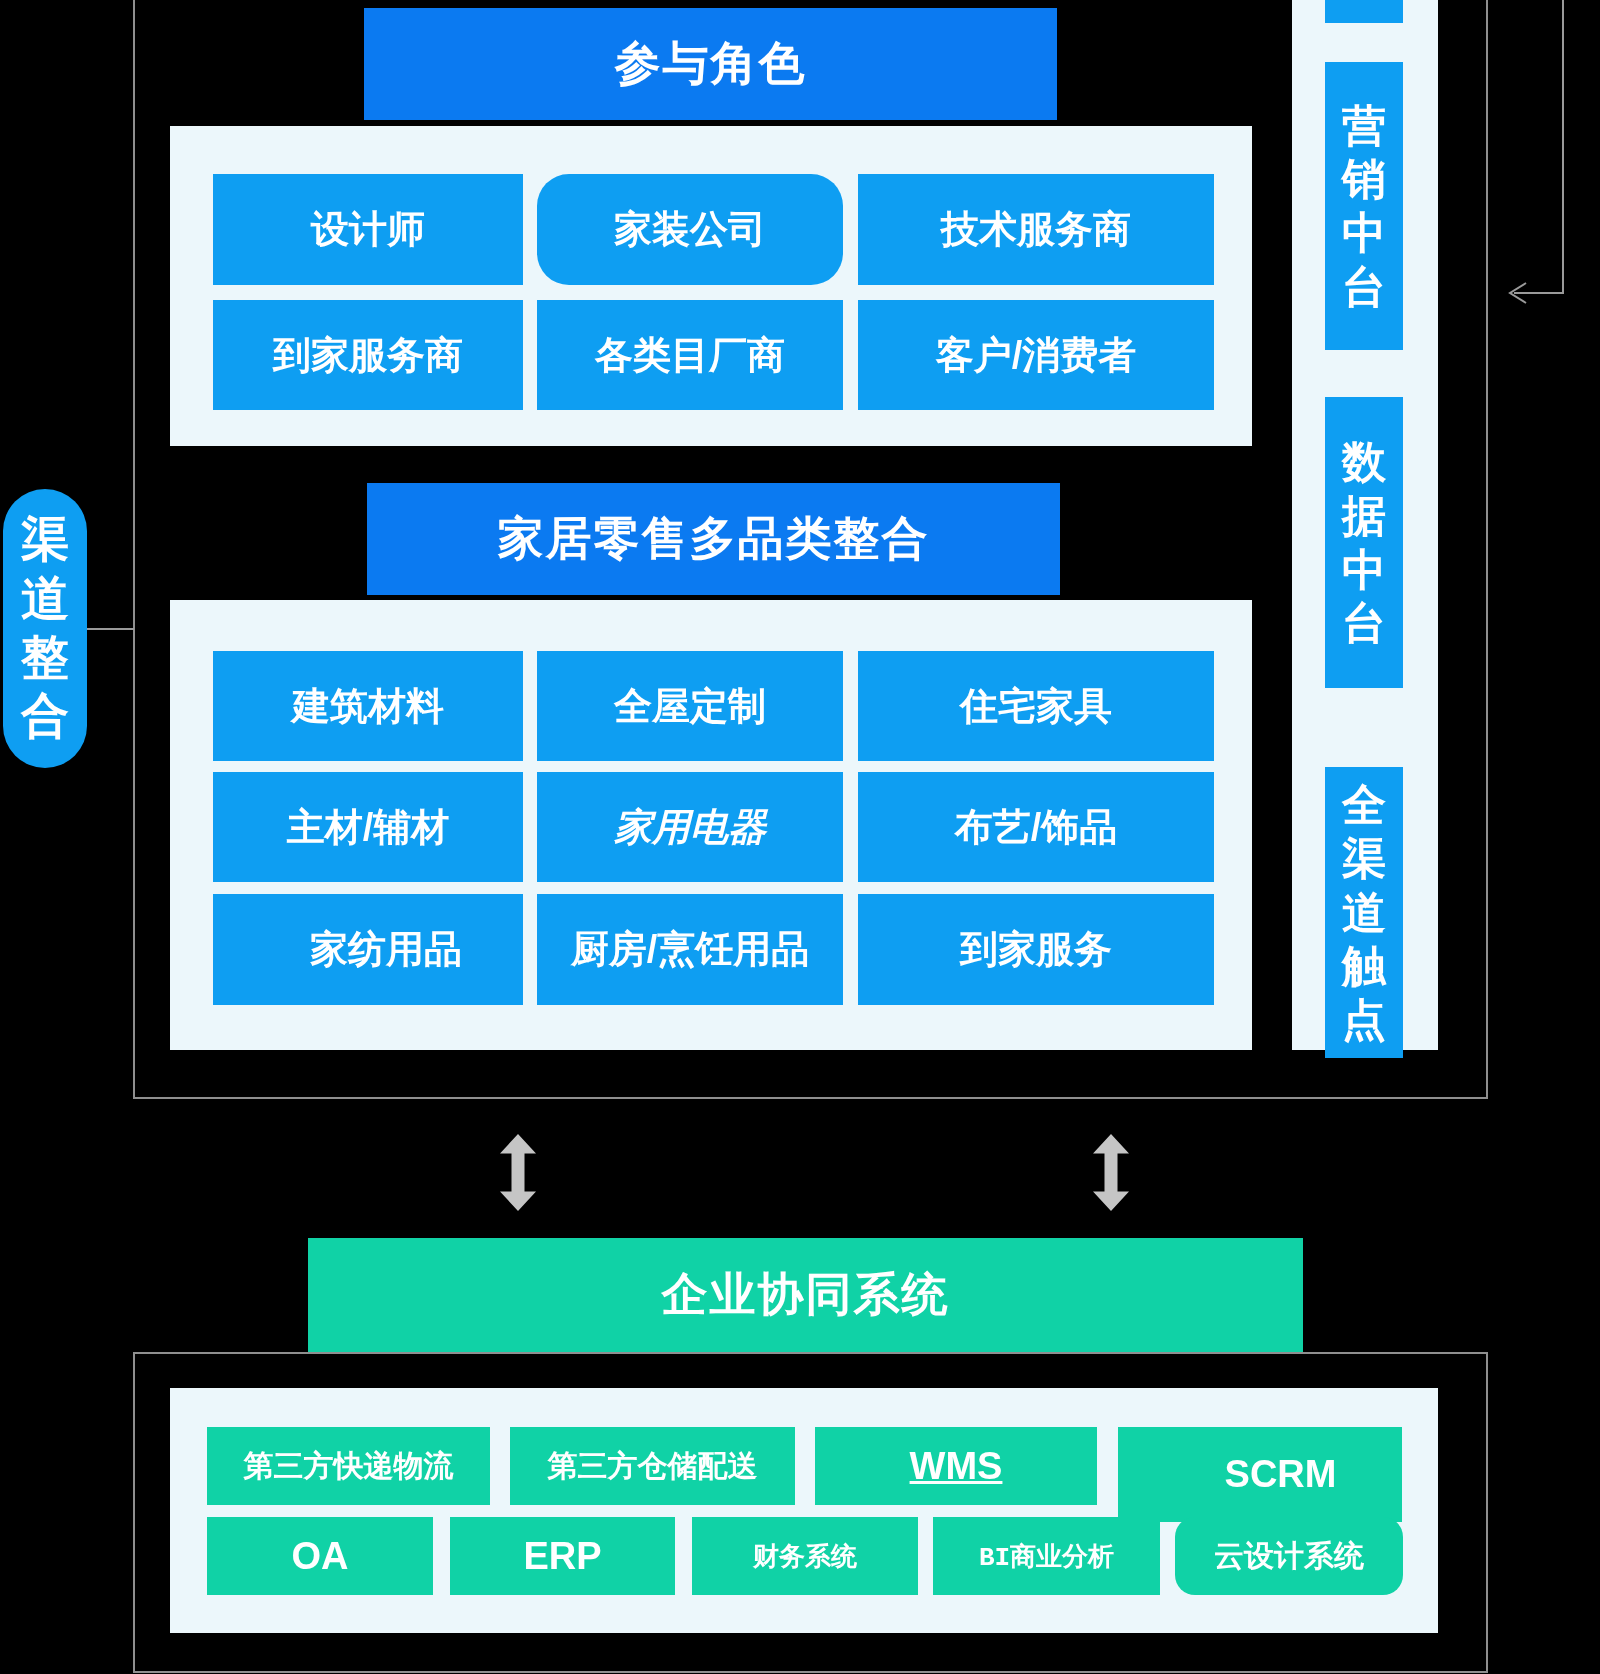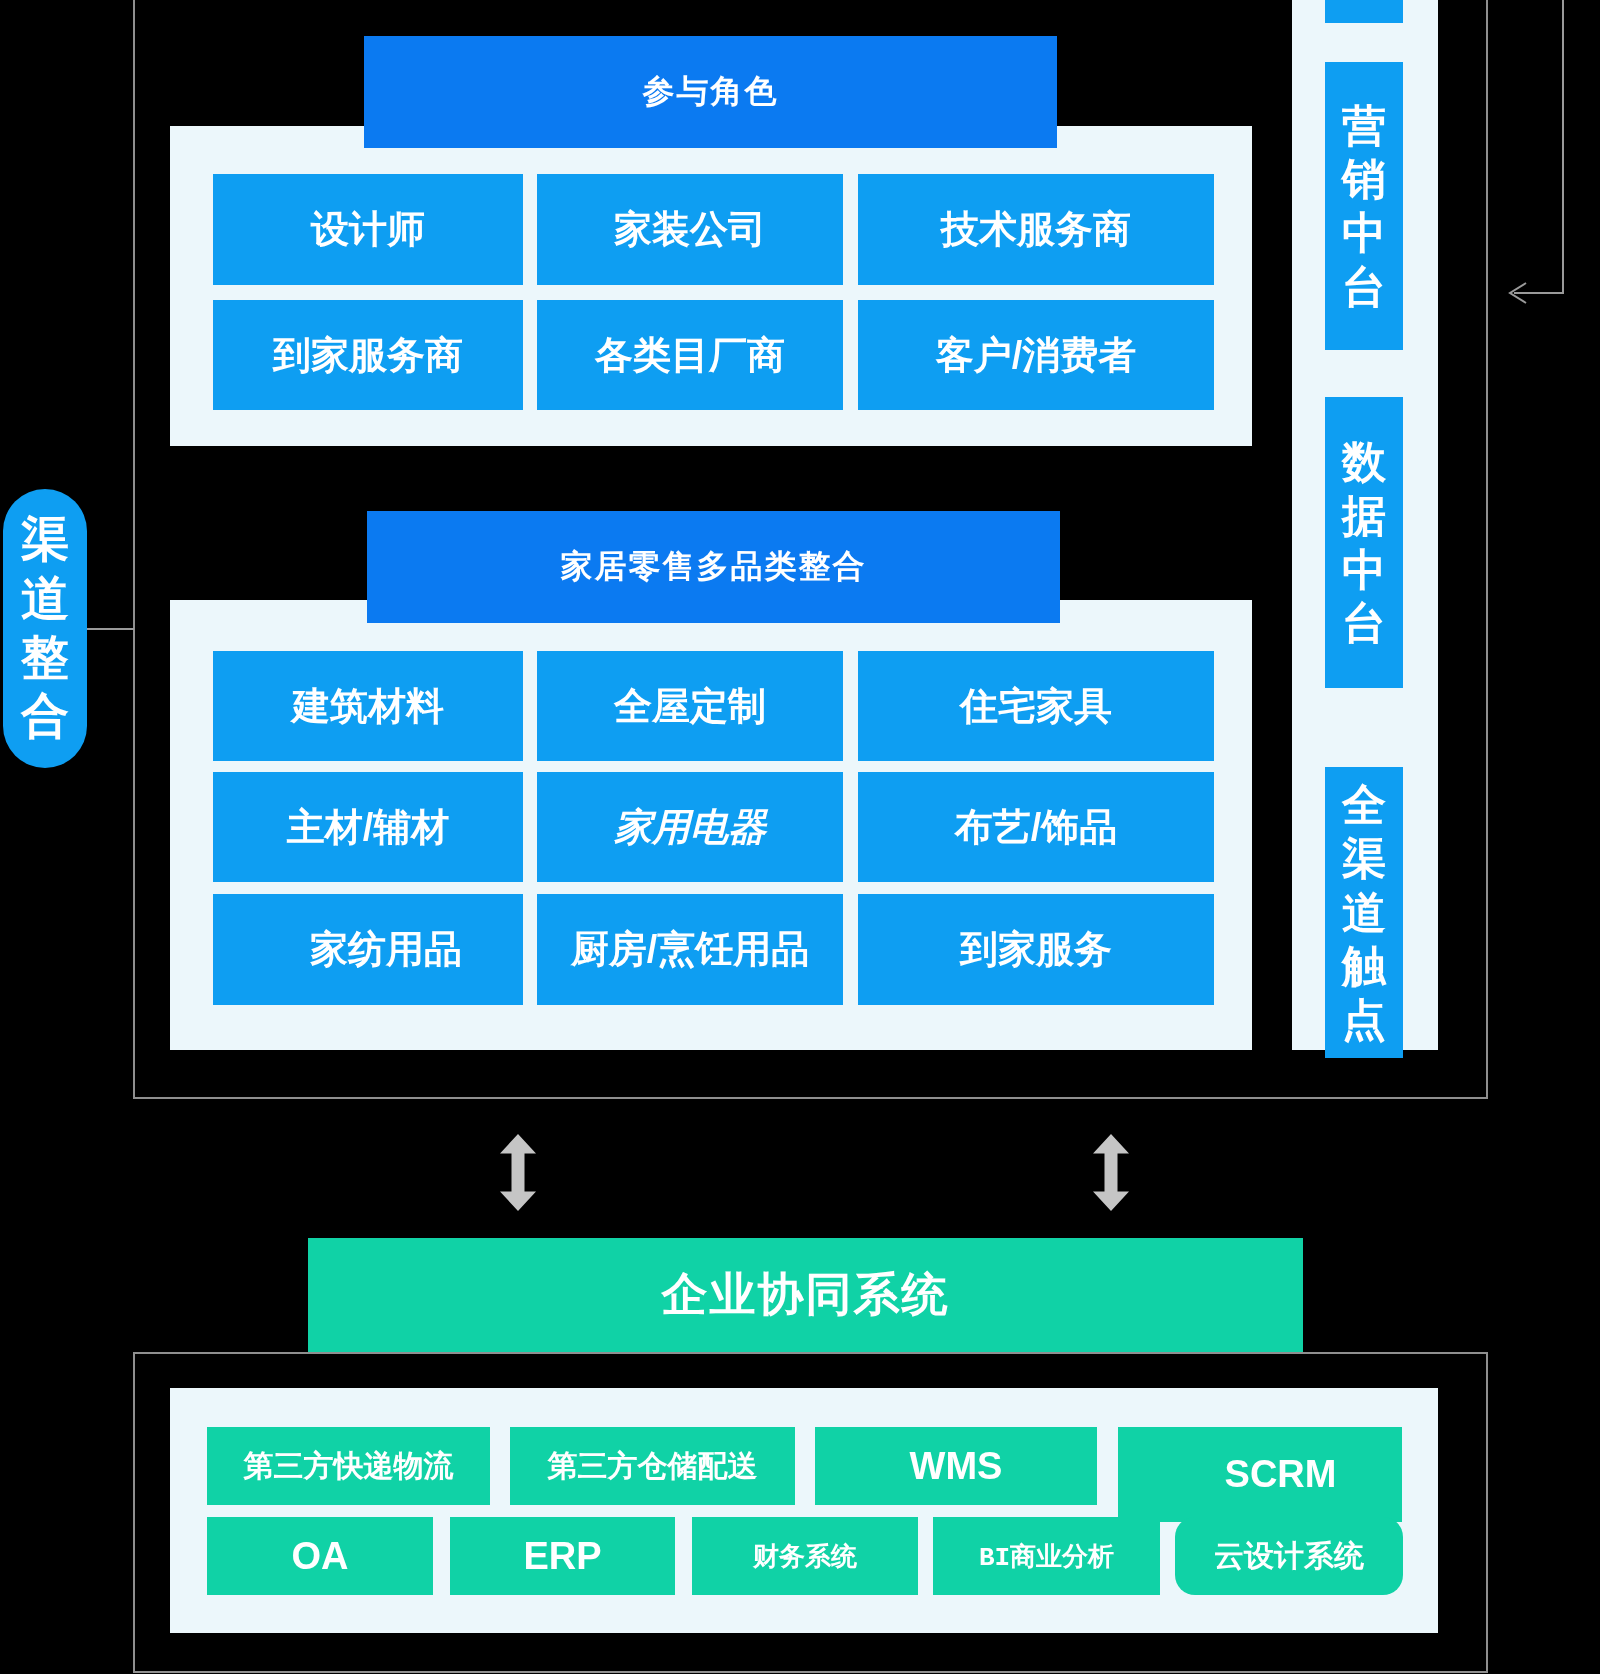--- a/index.html
+++ b/index.html
@@ -28,25 +28,24 @@
     z-index:0;
   }
   .panel{
     background:var(--panel-bg);
     z-index:1;
   }
   .hdr{
     background:var(--header-blue);
     color:var(--text-white);
     font-weight:bold;
-    font-size:32px;
+    font-size:46px;
     display:flex;align-items:center;justify-content:center;
     z-index:2;
     letter-spacing:2px;
-    margin-top:28px;
   }
   .bluebox{
     background:var(--box-blue);
     color:var(--text-white);
     font-weight:bold;
     font-size:38px;
     display:flex;align-items:center;justify-content:center;
     z-index:2;
     white-space:nowrap;
   }
@@ -111,21 +110,21 @@
 <div class="abs frame" style="left:133px;top:1352px;width:1355px;height:321px;"></div>
 
 <div class="abs hdr" style="left:364px;top:8px;width:693px;height:112px;">
   <span>参与角色</span>
 </div>
 <div class="abs panel" style="left:170px;top:126px;width:1082px;height:320px;"></div>
 
 <div class="abs bluebox" style="left:213px;top:174px;width:310px;height:111px;">
   <span>设计师</span>
 </div>
-<div class="abs bluebox" style="left:537px;top:174px;width:306px;height:111px;">
+<div class="abs bluebox" style="left:537px;top:174px;width:306px;height:111px;border-radius:32px;">
   <span>家装公司</span>
 </div>
 <div class="abs bluebox" style="left:858px;top:174px;width:356px;height:111px;">
   <span>技术服务商</span>
 </div>
 <div class="abs bluebox" style="left:213px;top:300px;width:310px;height:110px;">
   <span>到家服务商</span>
 </div>
 <div class="abs bluebox" style="left:537px;top:300px;width:306px;height:110px;">
   <span>各类目厂商</span>
@@ -200,21 +199,21 @@
   <span>企业协同系统</span>
 </div>
 <div class="abs panel" style="left:170px;top:1388px;width:1268px;height:245px;"></div>
 
 <div class="abs greenbox fs30" style="left:207px;top:1427px;width:283px;height:78px;">
   <span>第三方快递物流</span>
 </div>
 <div class="abs greenbox fs30" style="left:510px;top:1427px;width:285px;height:78px;">
   <span>第三方仓储配送</span>
 </div>
-<div class="abs greenbox fs38" style="left:815px;top:1427px;width:282px;height:78px;">
+<div class="abs greenbox fs38" style="left:815px;top:1427px;width:282px;height:78px;text-decoration:underline;">
   <span>WMS</span>
 </div>
 <div class="abs greenbox fs38" style="left:1118px;top:1427px;width:284px;height:95px;padding-left:41px;">
   <span>SCRM</span>
 </div>
 
 <div class="abs greenbox fs38" style="left:207px;top:1517px;width:226px;height:78px;">
   <span>OA</span>
 </div>
 <div class="abs greenbox fs38" style="left:450px;top:1517px;width:225px;height:78px;">

